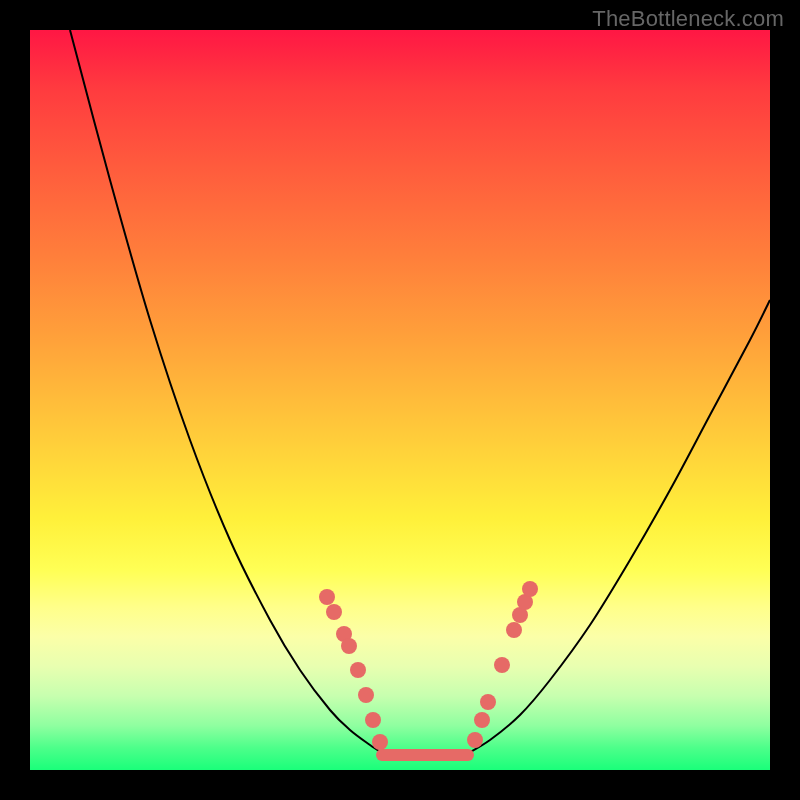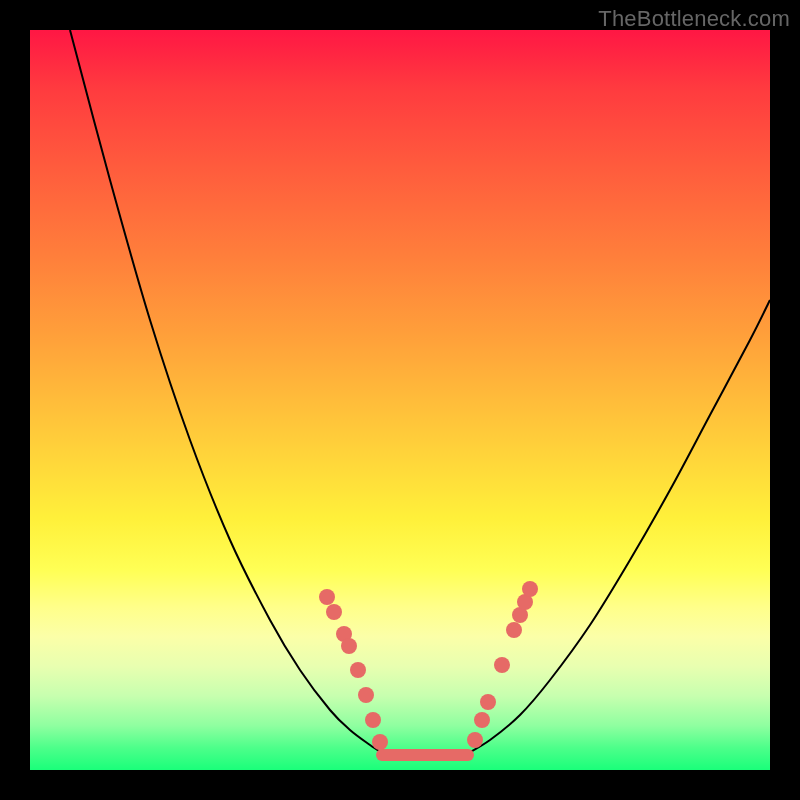--- a/index.html
+++ b/index.html
@@ -13,21 +13,21 @@
   }
   .frame {
     position: relative;
     width: 800px;
     height: 800px;
     background: #000;
   }
   .watermark {
     position: absolute;
     top: 6px;
-    right: 10px;
+    right: 16px;
     font-size: 22px;
     color: #666666;
     font-weight: 500;
     letter-spacing: 0.2px;
     z-index: 10;
   }
   .plot {
     position: absolute;
     left: 30px;
     top: 30px;

